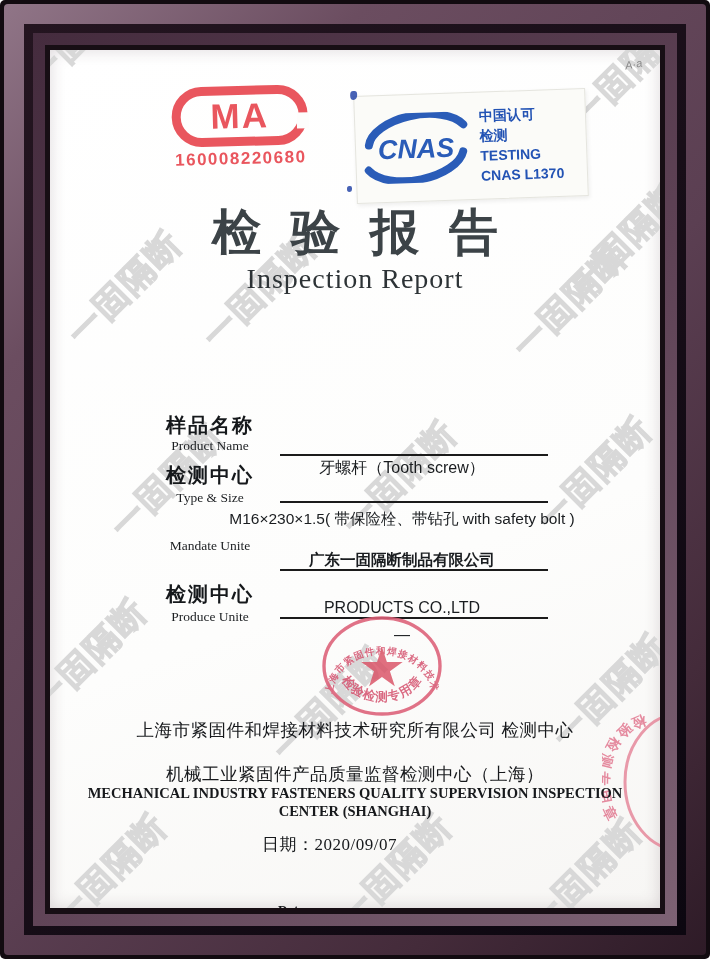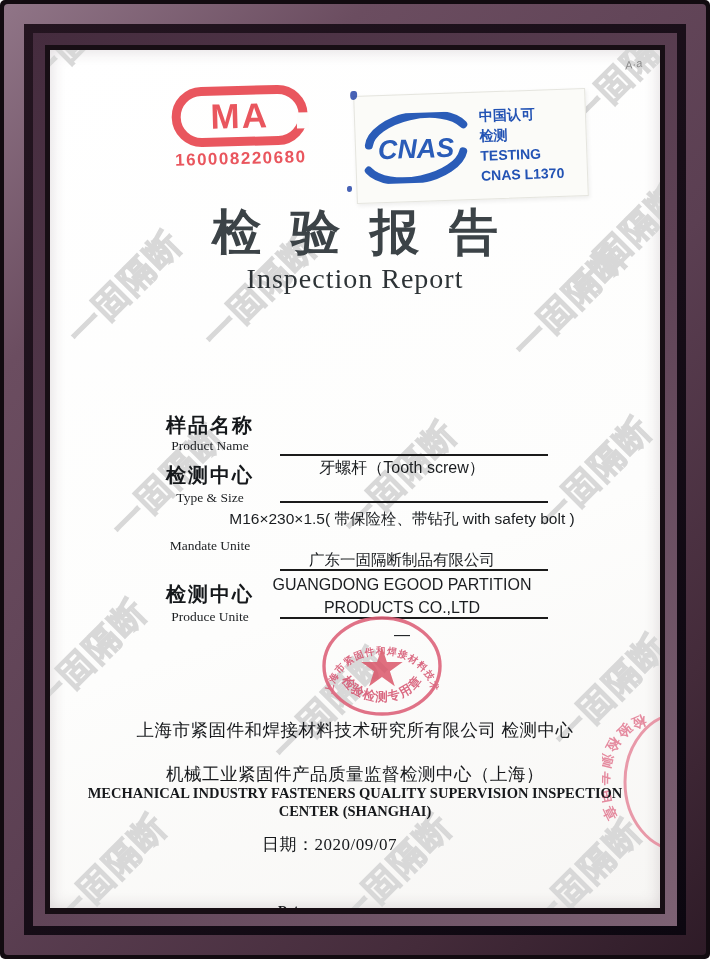--- a/index.html
+++ b/index.html
@@ -141,22 +141,21 @@
     <div class="fsub" style="top:388px">Product Name</div>
     <div class="fvalue" style="top:368px">牙螺杆（Tooth screw）</div>
     <div class="uline" style="top:404px"></div>
 
     <div class="flabel" style="top:412px"><span class="zh">检测中心</span></div>
     <div class="fsub" style="top:440px">Type &amp; Size</div>
     <div class="fvalue" style="top:419px;font-size:15.5px">M16×230×1.5( 带保险栓、带钻孔 with safety bolt )</div>
     <div class="uline" style="top:451px"></div>
 
     <div class="fsub" style="top:488px">Mandate Unite</div>
-    <div class="fvalue" style="top:460px;font-weight:400;font-size:15.5px">广东一固隔断制品有限公司</div>
-    <div class="fvalue" style="top:486px">GUANGDONG EGOOD PARTITION</div>
+    <div class="fvalue" style="top:460px;font-weight:700;font-size:15.5px">广东一固隔断制品有限公司</div>
     <div class="fvalue" style="top:509px">PRODUCTS CO.,LTD</div>
     <div class="uline" style="top:519px"></div>
 
     <div class="flabel" style="top:531px"><span class="zh">检测中心</span></div>
     <div class="fsub" style="top:559px">Produce Unite</div>
     <div class="fvalue" style="top:536px">—</div>
     <div class="uline" style="top:567px"></div>
 
     <svg class="seal-main" width="165" height="150" viewBox="0 0 165 150">
       <defs>

